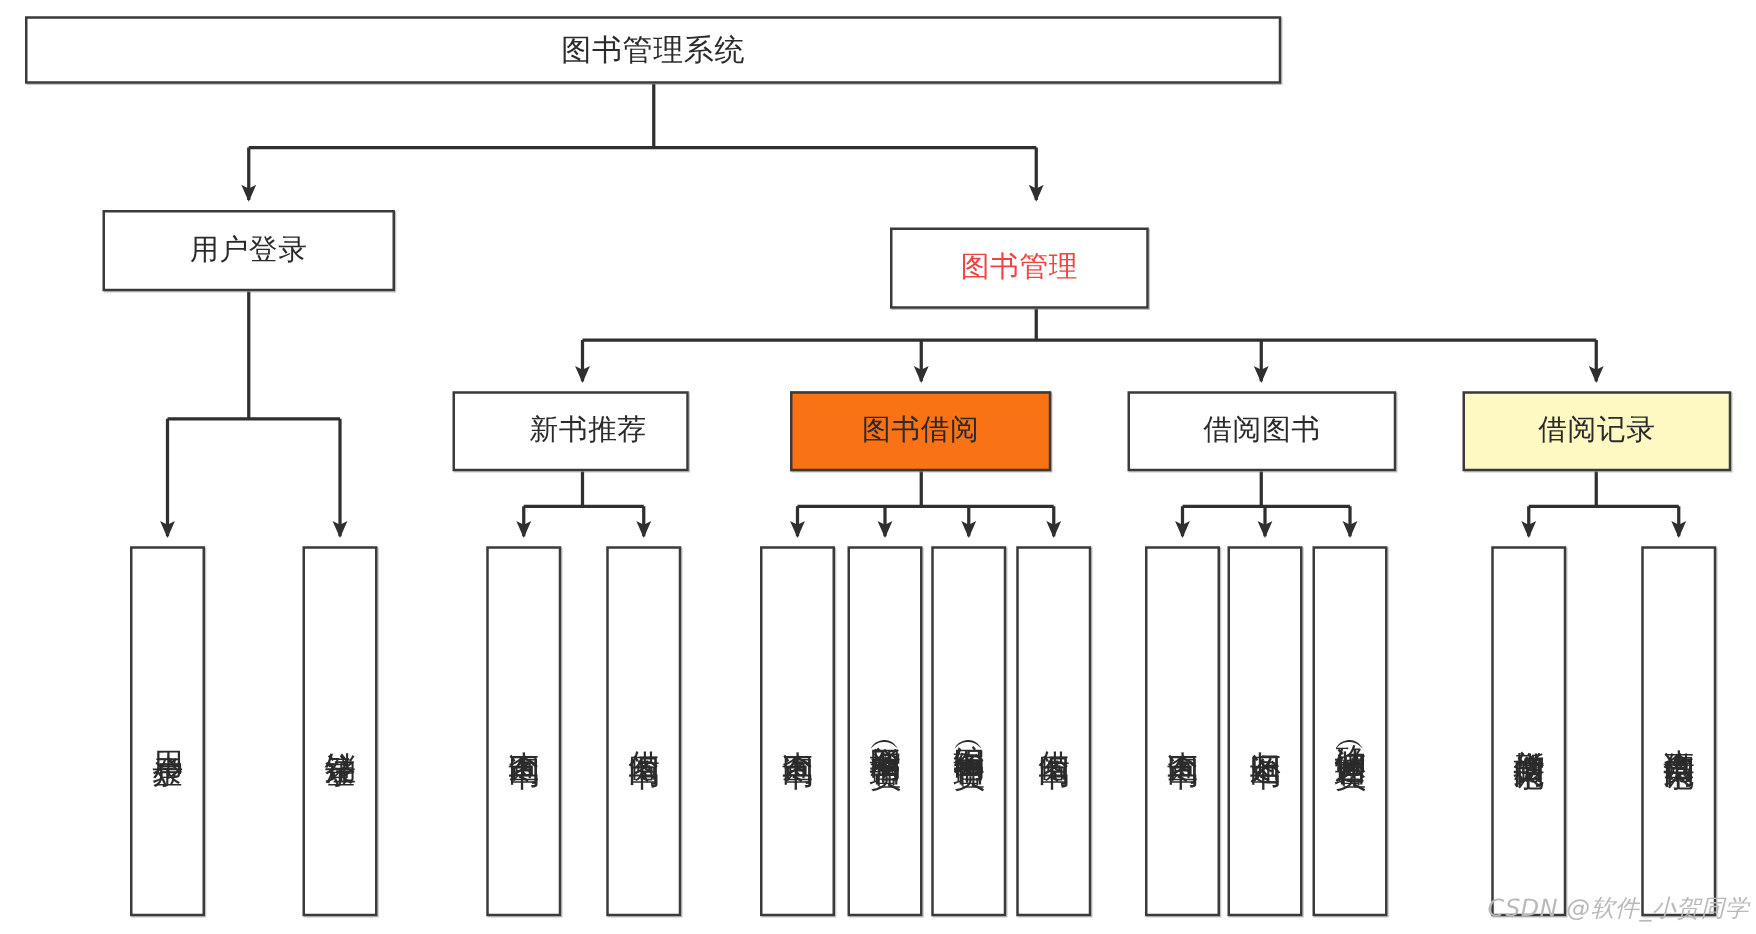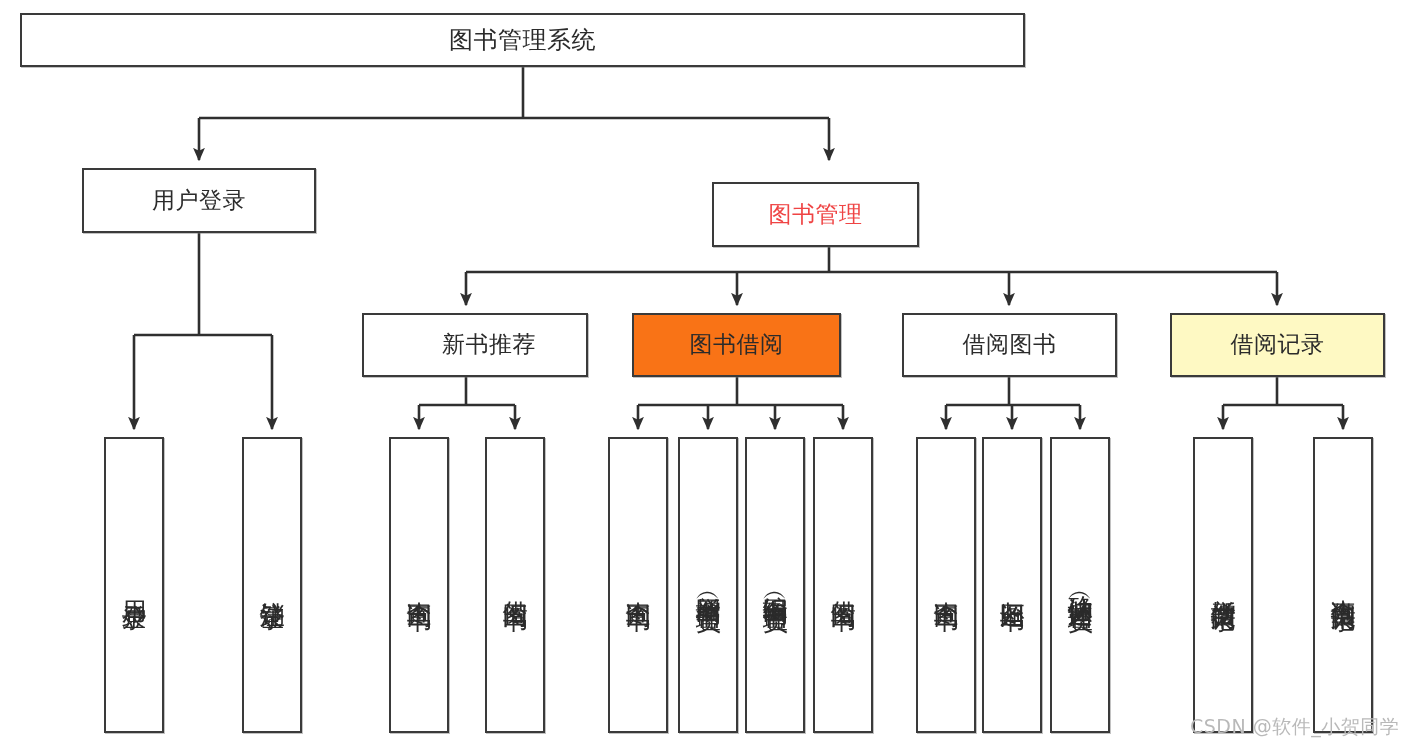--- a/index.html
+++ b/index.html
@@ -64,20 +64,21 @@
     letter-spacing: 2px;
     max-height: 100%;
   }
   .watermark {
     position: absolute;
     font-size: 19px;
     color: #b9b9b9;
     white-space: nowrap;
     letter-spacing: 0.5px;
     user-select: none;
+    font-style: italic;
   }
 </style>
 </head>
 <body>
 
 <div id="diagram-root" style="background: rgb(255, 255, 255);">
 
   <svg id="edge-layer" viewBox="0 0 1405 747" width="1405" height="747">
     <defs>
       <marker id="arrow" viewBox="0 0 10 10" refX="9" refY="5" markerWidth="5.2" markerHeight="5.2" orient="auto-start-reverse">
@@ -132,21 +133,21 @@
     <span class="label">图书管理系统</span>
   </div>
 
   <div class="node horiz" style="left: 82px; top: 168px; width: 234px; height: 65px; border-color: rgb(58, 58, 58); color: rgb(43, 43, 43); background: rgb(255, 255, 255);">
     <span class="label">用户登录</span>
   </div>
   <div class="node horiz" style="left: 712px; top: 168px; width: 207px; height: 65px; border-color: rgb(58, 58, 58); color: #ef4444; background: rgb(255, 255, 255); margin-top: 14px;">
     <span class="label">图书管理</span>
   </div>
 
-  <div class="node horiz" style="left: 362px; top: 313px; width: 226px; height: 64px; border-color: rgb(58, 58, 58); color: rgb(43, 43, 43); background: rgb(255, 255, 255); padding-left: 28px;">
+  <div class="node horiz" style="left: 362px; top: 313px; width: 189px; height: 64px; border-color: rgb(58, 58, 58); color: rgb(43, 43, 43); background: rgb(255, 255, 255); padding-left: 28px;">
     <span class="label">新书推荐</span>
   </div>
   <div class="node horiz" style="left: 632px; top: 313px; width: 209px; height: 64px; border-color: rgb(58, 58, 58); color: rgb(43, 43, 43); background: #f97316;">
     <span class="label">图书借阅</span>
   </div>
   <div class="node horiz" style="left: 902px; top: 313px; width: 215px; height: 64px; border-color: rgb(58, 58, 58); color: rgb(43, 43, 43); background: rgb(255, 255, 255);">
     <span class="label">借阅图书</span>
   </div>
   <div class="node horiz" style="left: 1170px; top: 313px; width: 215px; height: 64px; border-color: rgb(58, 58, 58); color: rgb(43, 43, 43); background: #fef9c3;">
     <span class="label">借阅记录</span>

